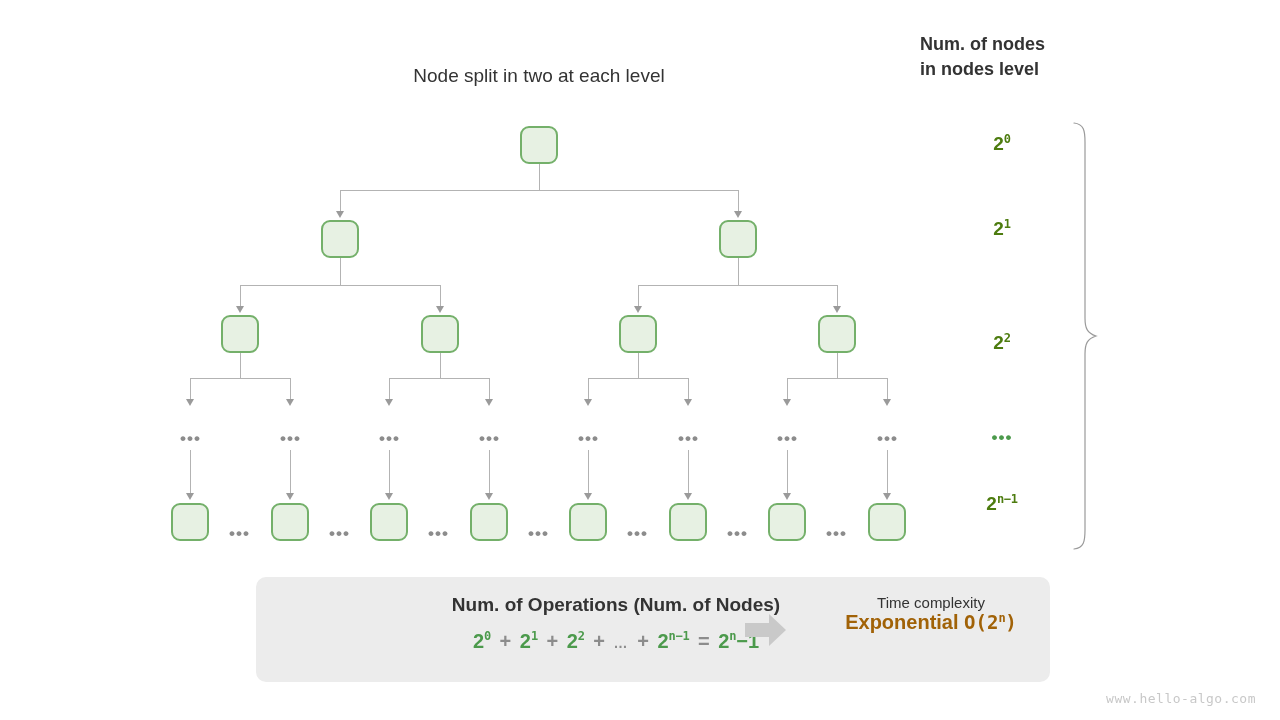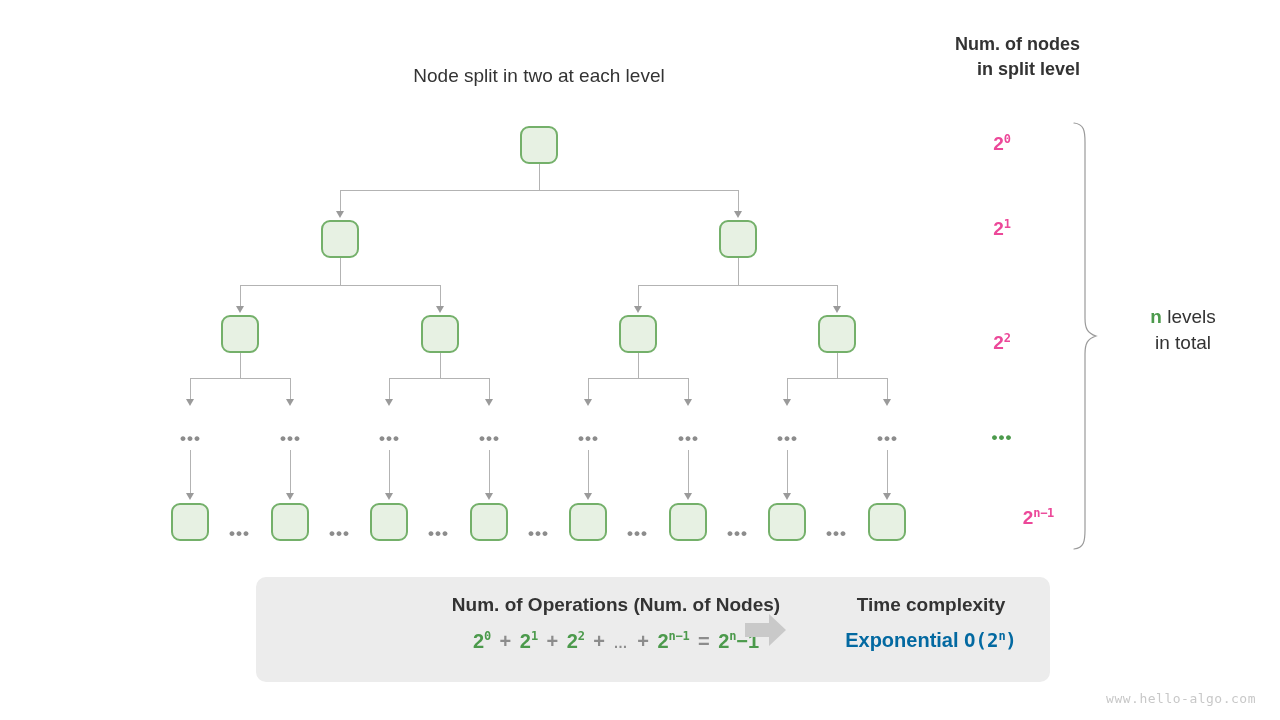--- a/index.html
+++ b/index.html
@@ -40,21 +40,21 @@
     text-align: center;
     font-size: 19px;
     font-weight: normal;
     color: #333333;
   }
   .col-title {
     position: absolute;
     left: 920px;
     width: 160px;
     top: 32px;
-    text-align: right;
+    text-align: left;
     font-size: 18px;
     font-weight: bold;
     color: #333333;
     line-height: 25px;
   }
 
   
   .node {
     position: absolute;
     width: 38px;
@@ -97,21 +97,21 @@
   }
 
   
   .level-label {
     position: absolute;
     left: 950px;
     width: 104px;
     text-align: center;
     font-size: 19px;
     font-weight: bold;
-    color: #ec4899;
+    color: #4d7c0f;
     white-space: nowrap;
   }
   .level-label.dots-label {
     color: #4c9a4c;
     letter-spacing: 1px;
     font-size: 17px;
   }
   .sup {
     font-family: "DejaVu Sans Mono", monospace;
     font-size: 12px;
@@ -182,30 +182,29 @@
     letter-spacing: 1px;
   }
   .sum-right {
     position: absolute;
     left: 560px;
     top: 17px;
     width: 230px;
     text-align: center;
   }
   .sum-right .heading {
-    font-size: 19px;
-    font-weight: bold;
+    font-size: 15px;
+    font-weight: normal;
     color: #333333;
     white-space: nowrap;
   }
   .sum-right .verdict {
-    margin-top: 13px;
     font-size: 20px;
     font-weight: bold;
-    color: #0369a1;
+    color: #a16207;
     white-space: nowrap;
   }
   .sum-right .verdict .bigo {
     font-family: "DejaVu Sans Mono", monospace;
     font-size: 19px;
   }
   .block-arrow {
     position: absolute;
     left: 745px;
     top: 613px;
@@ -224,21 +223,21 @@
 </style>
 </head>
 <body>
 
 <div id="canvas">
 
   <div class="title-sub">Node split in two at each level</div>
 
   <div class="col-title">
     <span>Num. of nodes</span><br>
-    <span>in split level</span>
+    <span>in nodes level</span>
   </div>
 
   <div class="node" style="left:520px; top:126px;"></div>
 
   <div class="vline" style="left:539px; top:164px; height:26px;"></div>
 
   <div class="hline" style="left:340px; top:190px; width:399px;"></div>
   <div class="vline" style="left:340px; top:190px; height:22px;"></div>
   <div class="vline" style="left:738px; top:190px; height:22px;"></div>
   <div class="arrowhead" style="left:336px; top:211px;"></div>
@@ -338,35 +337,30 @@
   <div class="level-label" style="top:132px;">
     <span>2</span><span class="sup">0</span>
   </div>
   <div class="level-label" style="top:217px;">
     <span>2</span><span class="sup">1</span>
   </div>
   <div class="level-label" style="top:317px;margin-top:14px;">
     <span>2</span><span class="sup">2</span>
   </div>
   <div class="level-label dots-label" style="top:428px;">•••</div>
-  <div class="level-label" style="top:506px;text-align:right;">
+  <div class="level-label" style="top:492px;">
     <span>2</span><span class="sup">n−1</span>
   </div>
 
   <div class="brace">
     <svg width="28" height="436" viewBox="0 0 28 436" fill="none" xmlns="http://www.w3.org/2000/svg">
       <path d="M2 5 C 12 6, 13 13, 13 24 L 13 200 C 13 210, 15 215, 24 218 C 15 221, 13 226, 13 236 L 13 412 C 13 423, 12 430, 2 431" stroke="#9a9a9a" stroke-width="1.2" fill="none" stroke-linecap="round"></path>
     </svg>
   </div>
 
-  <div class="total-levels">
-    <span class="nvar">n</span>
-    <span>levels</span><br>
-    <span>in total</span>
-  </div>
 
   <div class="summary">
     <div class="sum-left">
       <div class="heading">Num. of Operations (Num. of Nodes)</div>
       <div class="formula">
         <span>2</span><span class="sup">0</span>
         <span class="op">+</span>
         <span>2</span><span class="sup">1</span>
         <span class="op">+</span>
         <span>2</span><span class="sup">2</span>

